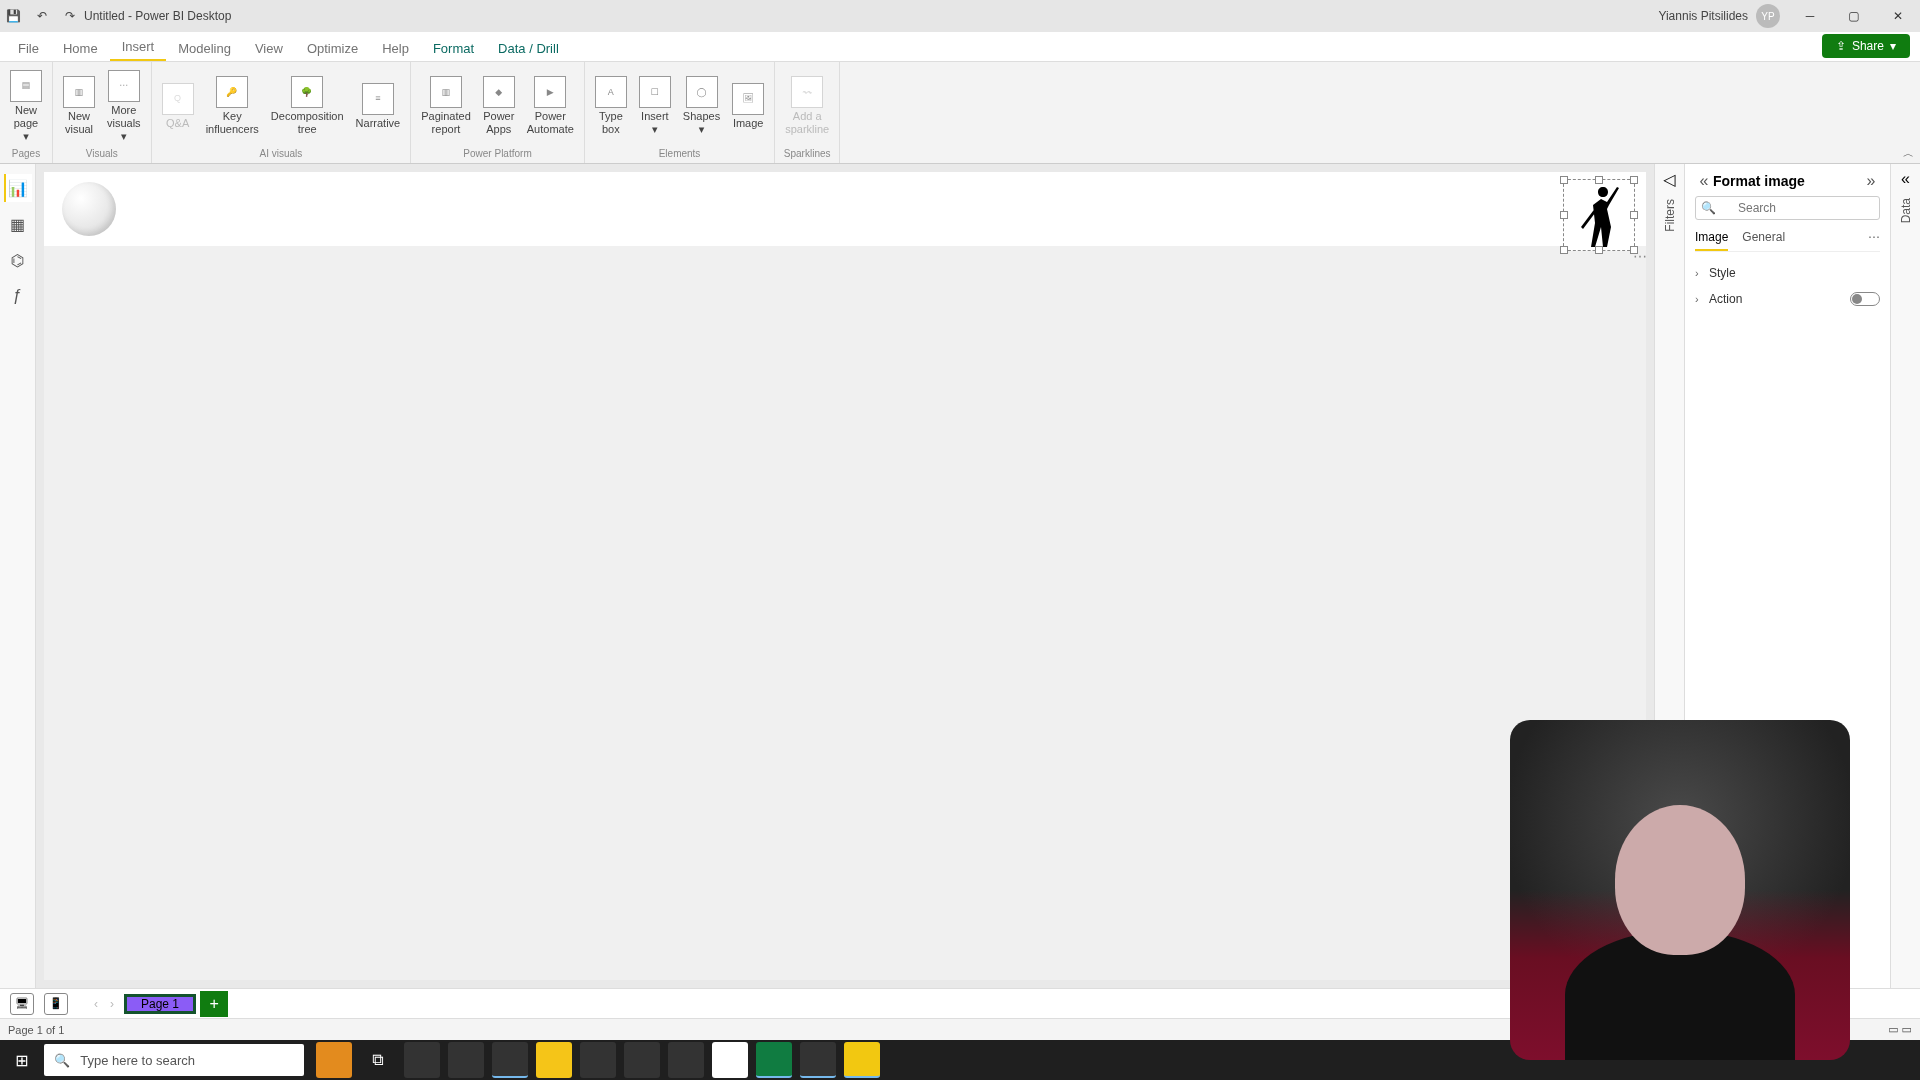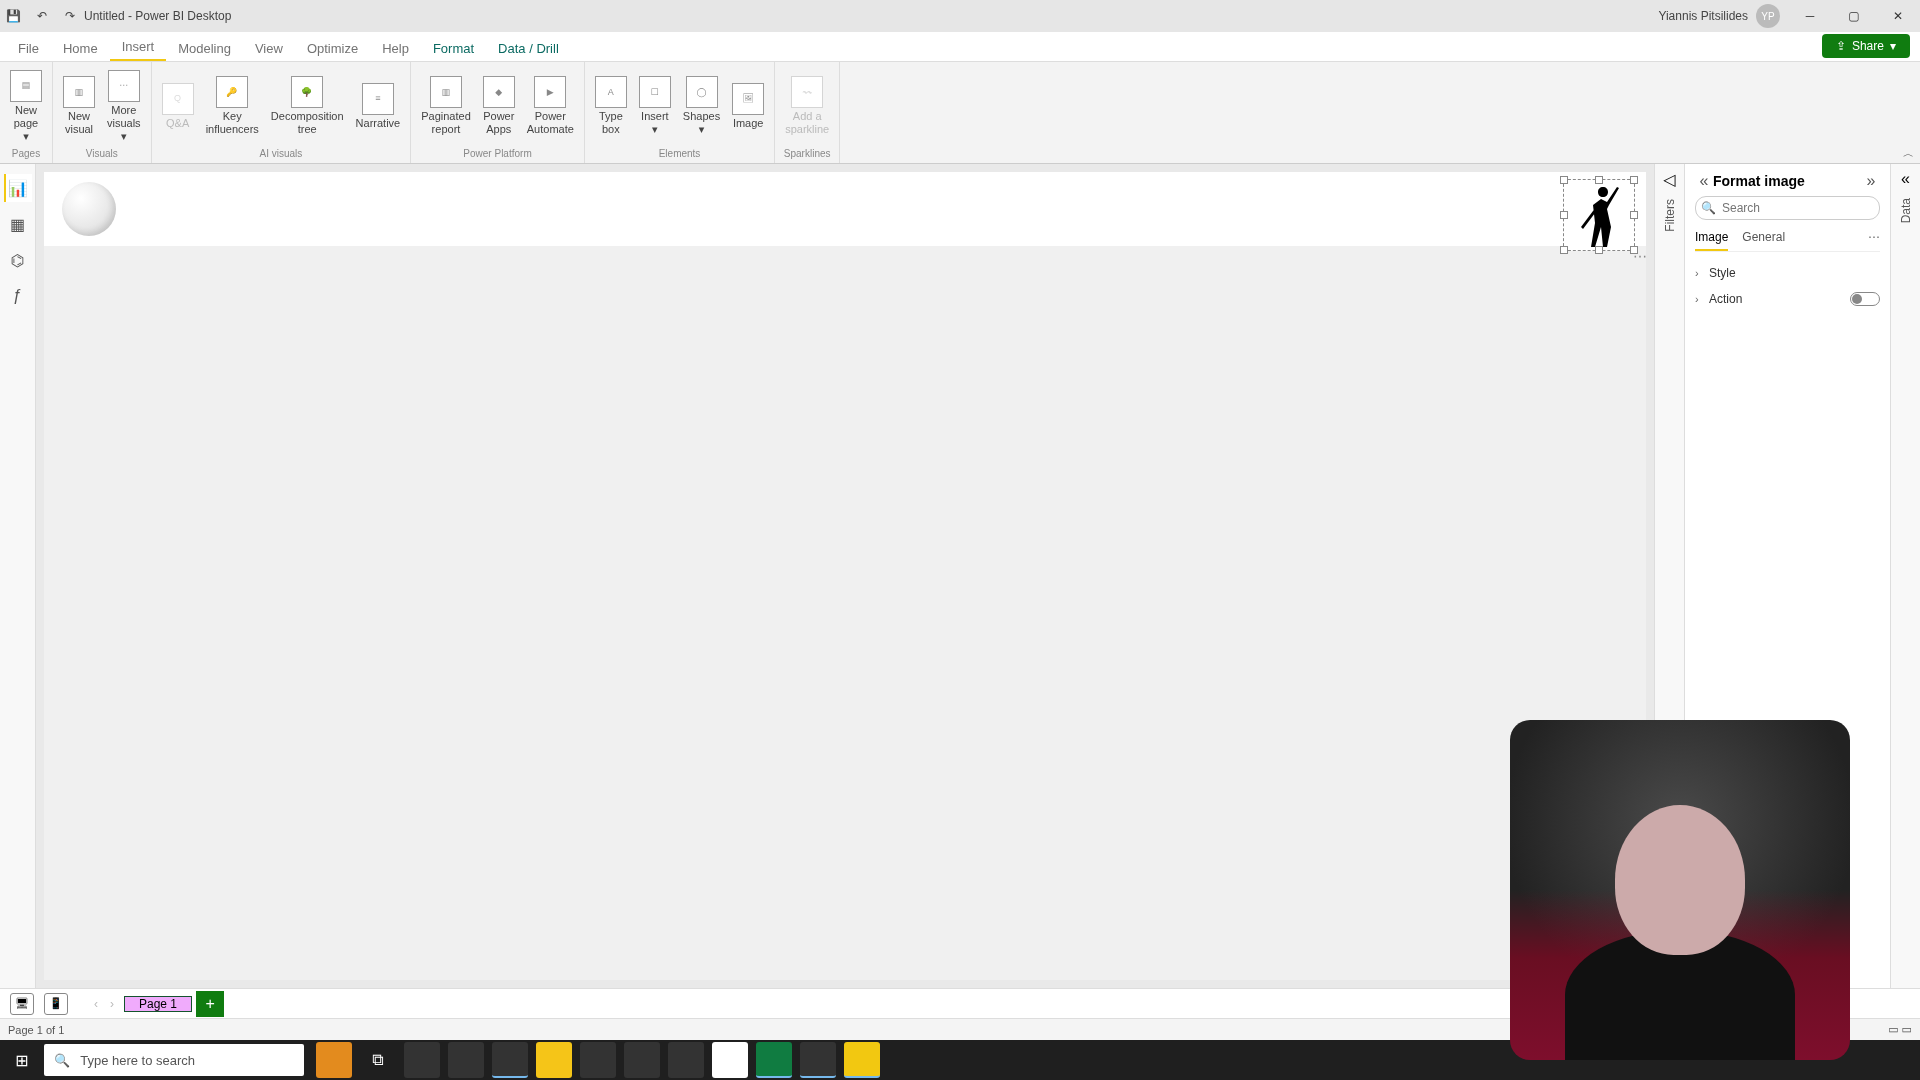--- a/index.html
+++ b/index.html
@@ -48,39 +48,39 @@
   .golfer-wrap .h-ml{left:-4px;top:50%;margin-top:-4px;} .golfer-wrap .h-mr{right:-4px;top:50%;margin-top:-4px;}
   .obj-more{position:absolute;right:-2px;top:76px;color:#888;font-size:14px;letter-spacing:1px;}
   
   .filters-pane{width:30px;background:#f8f8f8;border-left:1px solid #ddd;display:flex;flex-direction:column;align-items:center;padding-top:6px;}
   .vert-label{writing-mode:vertical-rl;transform:rotate(180deg);font-size:12px;color:#555;margin-top:10px;}
   
   .format-pane{width:206px;background:#fff;border-left:1px solid #ddd;padding:8px 10px;position:relative;}
   .fp-head{display:flex;align-items:center;margin-bottom:6px;}
   .fp-head-txt{font-size:14px;font-weight:700;}
   .fp-chev{width:18px;text-align:center;color:#555;}
-  .fp-search{width:100%;border:1px solid #ccc;border-radius:11px;font-size:12px;padding:4px 6px 4px 26px;background:#fff;margin-bottom:10px;}
+  .fp-search{width:100%;border:1px solid #ccc;border-radius:3px;font-size:12px;padding:4px 6px 4px 42px;background:#fff;margin-bottom:10px;}
   .fp-search-wrap{position:relative;}
   .fp-search-wrap .sicon{position:absolute;left:6px;top:5px;color:#888;font-size:12px;}
   .fp-tabs{display:flex;gap:14px;font-size:12px;border-bottom:1px solid #eee;margin-bottom:8px;}
   .fp-tab{padding-bottom:5px;color:#555;}
   .fp-tab.active{color:#000;border-bottom:2px solid #f2c811;}
   .fp-more{margin-left:auto;color:#666;}
   .fp-sec{display:flex;align-items:center;font-size:12px;color:#333;padding:6px 0;}
   .fp-sec .chev{width:14px;color:#666;font-size:11px;}
   .fp-sec .tog{margin-left:auto;width:30px;height:14px;border:1px solid #888;border-radius:8px;position:relative;background:#fff;}
   .fp-sec .tog::after{content:"";position:absolute;left:1px;top:1px;width:10px;height:10px;border-radius:50%;background:#888;}
   
   .data-rail{width:30px;background:#f8f8f8;border-left:1px solid #ddd;display:flex;flex-direction:column;align-items:center;padding-top:6px;}
   
   .page-tabs{height:30px;background:#fff;border-top:1px solid #ddd;display:flex;align-items:center;padding-left:10px;}
   .view-switch{display:flex;gap:10px;margin-right:20px;}
   .view-switch-btn{width:24px;height:22px;border:1px solid #888;border-radius:3px;display:flex;align-items:center;justify-content:center;font-size:11px;}
   .nav-arrow{color:#bbb;padding:0 6px;font-size:12px;}
-  .page-tab{padding:0 14px;font-size:12px;background:#f0abfc;border:1px solid #14532d;margin-left:4px;}
+  .page-tab{padding:0 14px;font-size:12px;background:#8b5cf6;border:3px solid #14532d;margin-left:4px;}
   .add-page{width:28px;height:26px;background:#107c10;color:#fff;display:flex;align-items:center;justify-content:center;font-size:16px;margin-left:4px;}
   
   .statusbar{height:22px;background:#f4f4f4;border-top:1px solid #ddd;font-size:11px;color:#555;display:flex;align-items:center;padding:0 8px;}
   .statusbar-spacer{flex:1;}
   
   .taskbar{height:40px;background:#1f1f1f;display:flex;align-items:center;color:#fff;}
   .tb-btn{width:44px;height:40px;display:flex;align-items:center;justify-content:center;}
   .tb-search{flex:0 0 260px;height:32px;background:#fff;border-radius:2px;display:flex;align-items:center;color:#555;font-size:13px;margin-right:8px;}
   .tb-search .sicon{margin:0 10px;}
   .tb-app{width:36px;height:36px;margin:0 4px;border-radius:3px;display:flex;align-items:center;justify-content:center;background:#333;}

